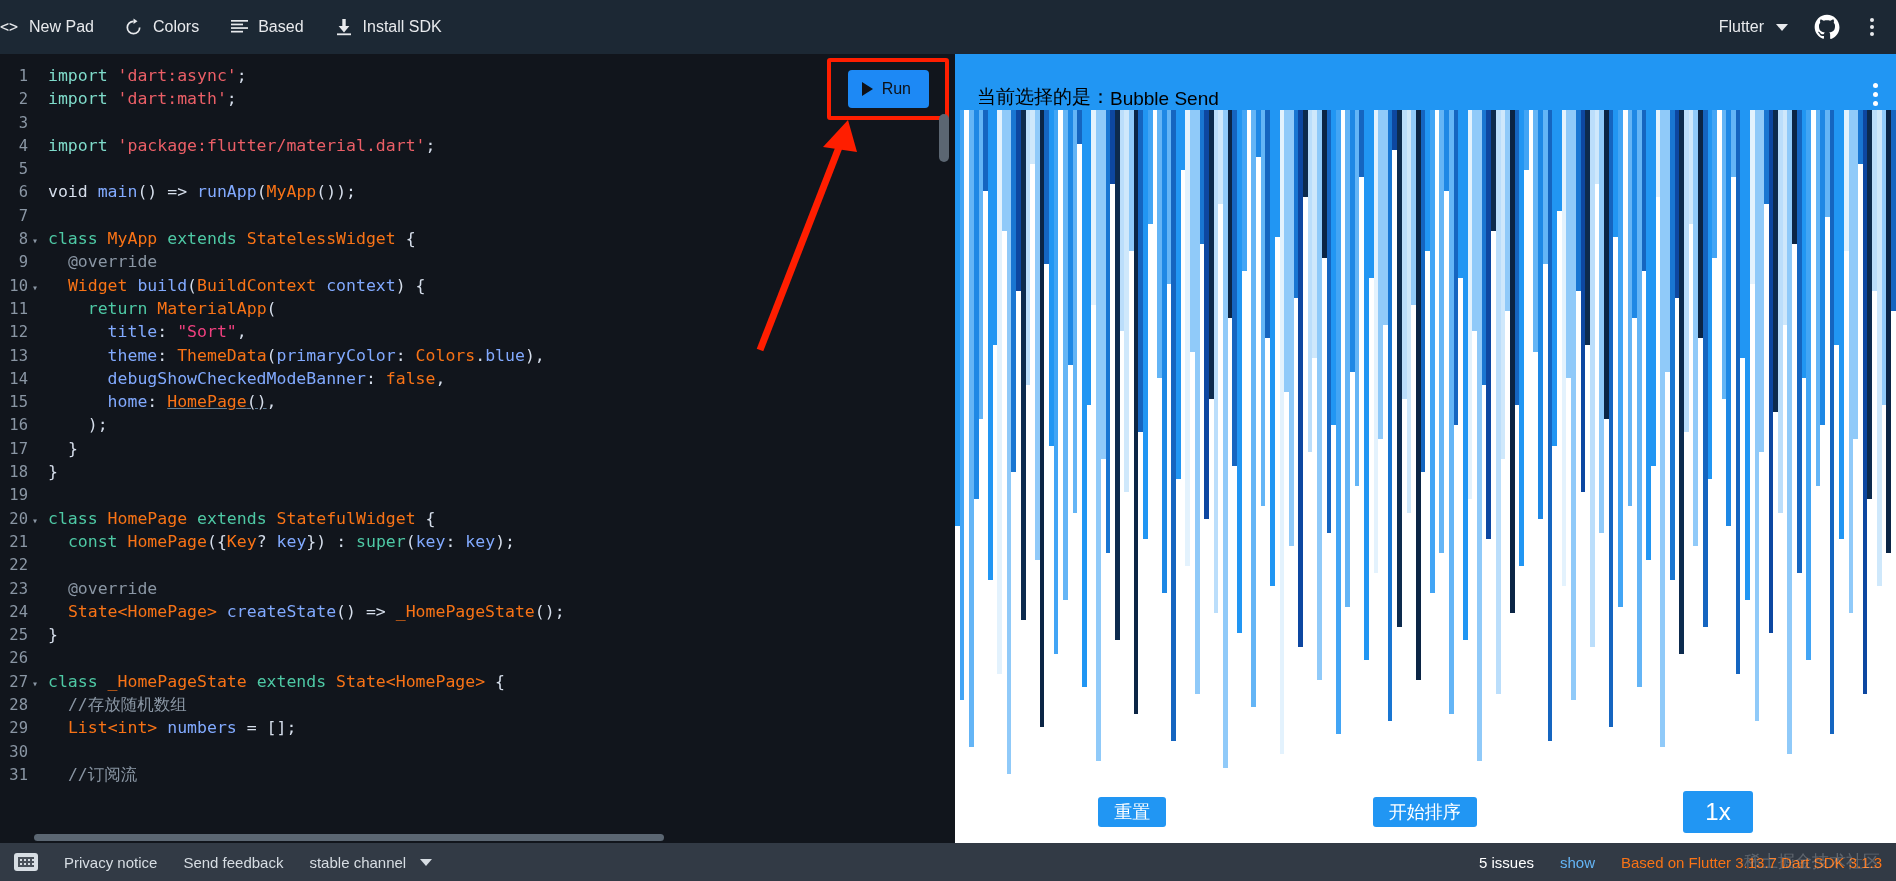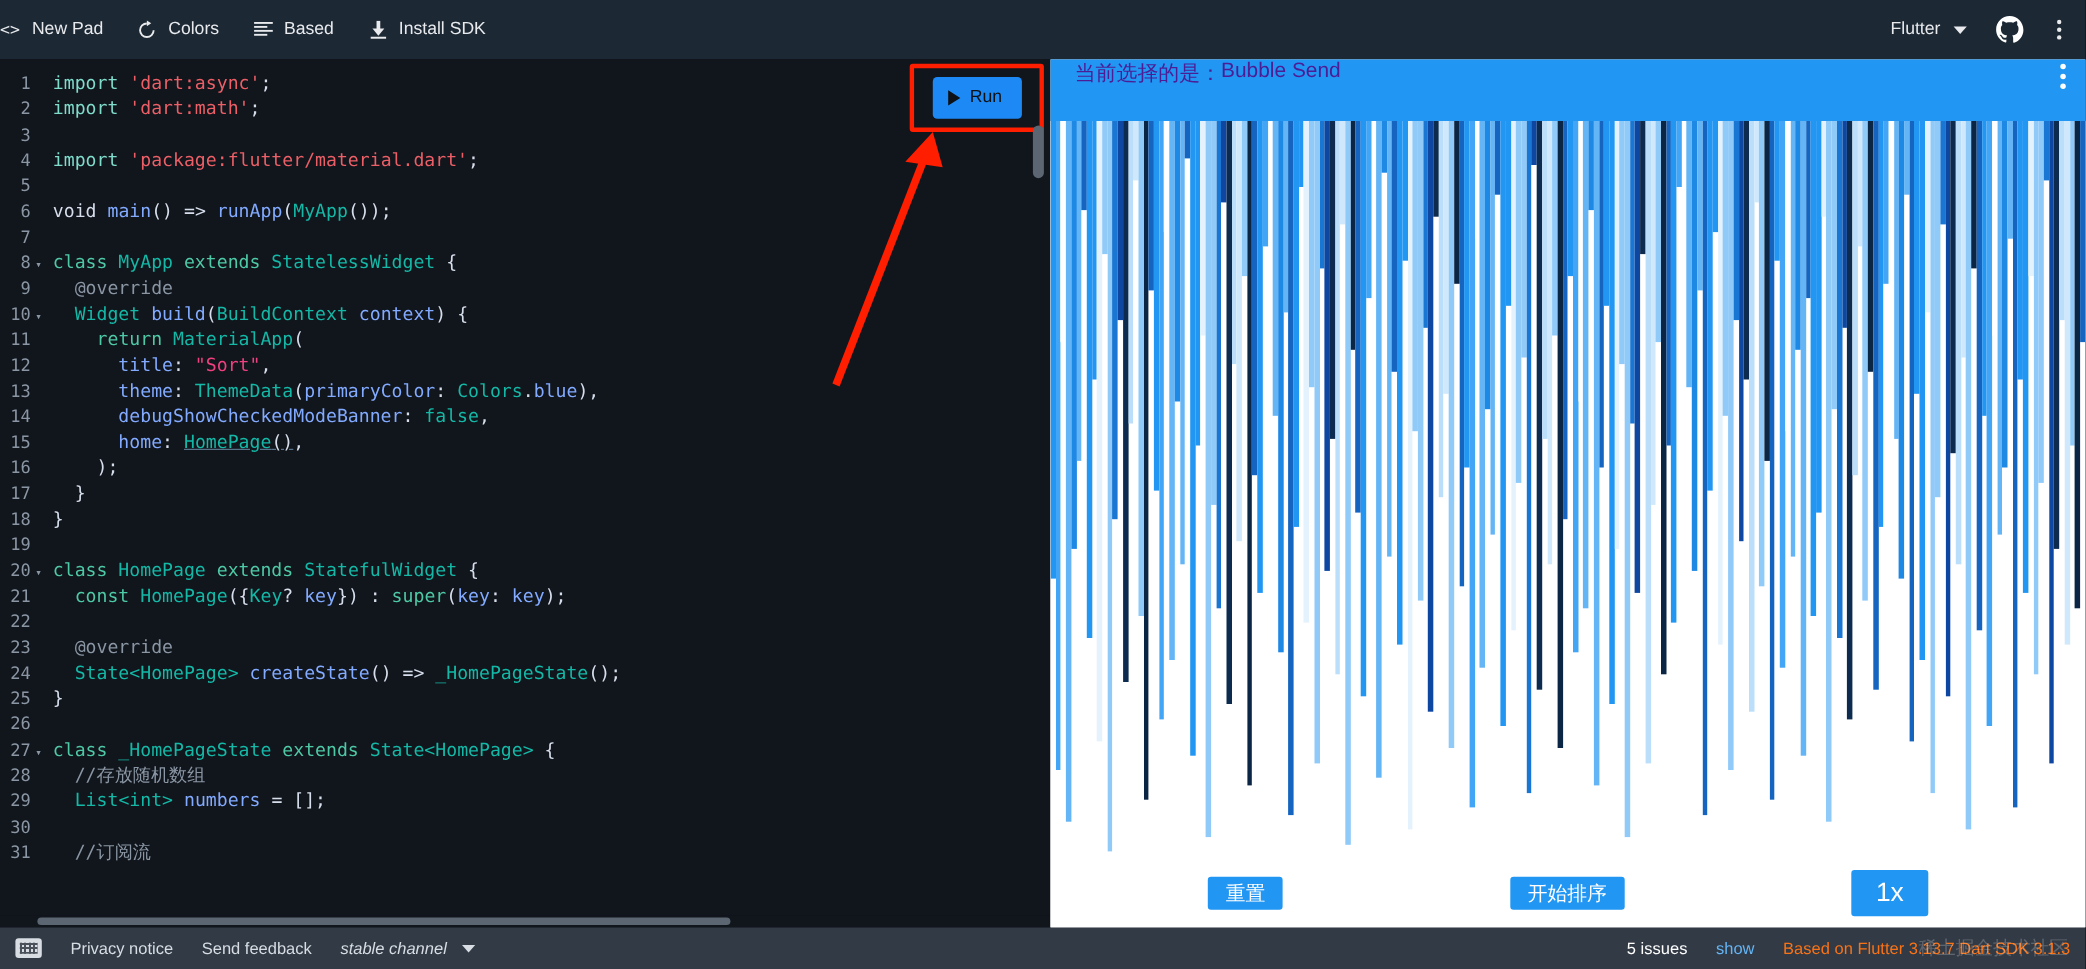--- a/index.html
+++ b/index.html
@@ -43,21 +43,21 @@
     padding-top: 10px; color: #d6deeb; white-space: pre;
   }
   .line { display: flex; height: 23.3px; align-items: baseline;}
   .ln { width: 28px; text-align: right; color: #8a96a4; flex: 0 0 28px; font-size: 15.5px; }
   .fold { width: 14px; flex: 0 0 14px; text-align:center; color:#8a96a4; font-size: 10px; line-height: 23.3px;}
   .src { padding-left: 6px; }
 
   .kw   { color: #7fdbca; }          
   .kw2  { color: #82aaff; }          
   .str  { color: #ec5f67; }          
-  .cls  { color: #14b8a6; }          
+  .cls  { color: #f97316; }          
   .fn   { color: #82aaff; }          
   .id   { color: #d6deeb; }
   .cmt  { color: #8a96a4; }
   .grn  { color: #4ec9a5; }
   .pnk  { color: #f0407f; }
   .und  { text-decoration: underline; text-decoration-color:#5f7e97; }
   .run-box { position: absolute; top: 4px; right: 6px; width: 122px; height: 62px;
              border: 4px solid #ff1e00; border-radius: 3px; pointer-events:none;}
   .run-btn {
     position:absolute; top: 16px; right: 26px;
@@ -74,22 +74,22 @@
   .console-bar {
     height: 52px; flex: 0 0 52px; background: #11151c; border-top: 1px solid #2a313b;
     display:flex; align-items:center; padding: 0 18px 0 10px; color:#e8eaed; gap: 32px;
   }
   .console-tab { font-size: 16.5px; cursor:pointer; }
   .console-close { margin-left:auto; font-size: 22px; color:#cfd6dd; cursor:pointer; line-height:1;}
 
   
   .right { flex: 1; display: flex; flex-direction: column; background: #fff; min-width:0; position:relative;}
   .fl-appbar {
-    height: 56px; flex:0 0 56px; background: #2196f3; color:#4c1d95;
-    display:flex; align-items:flex-start; padding: 0 14px 0 22px; font-size: 19px;
+    height: 56px; flex:0 0 56px; background: #2196f3; color:#000000;
+    display:flex; align-items:flex-end; padding: 0 14px 0 22px; font-size: 19px;
   }
   .fl-appbar .kebab i { background:#fff; width:5px; height:5px;}
   .fl-appbar .kebab { margin-left:auto; gap:4px; }
   .chart-area { position: relative; flex: 1; min-height:0; background: #fff; overflow:hidden; }
   .bars { position:absolute; inset: 0; display: flex; align-items: flex-start; }
   .bar { flex: 1 1 auto; }
   .fl-controls {
     height: 62px; flex: 0 0 62px; background:#fff; display:flex; align-items:center;
     justify-content: space-around; padding: 0 40px;
   }
@@ -427,21 +427,21 @@
       </div>
     </div>
   </div>
 
   <div class="footer">
     <span class="kbd-ico">
         <span></span>
       </span>
     <span class="f-link">Privacy notice</span>
     <span class="f-link">Send feedback</span>
-    <span class="f-link" style="display:flex;align-items:center;gap:14px;font-style:italic;">
+    <span class="f-link" style="display:flex;align-items:center;gap:14px;">
       <span>stable channel</span>
       <span class="chev" style="border-top-color:#d7dde3"></span>
     </span>
     <span class="f-right">
       <span class="issues">5 issues</span>
       <span class="show">show</span>
       <span class="based">Based on Flutter 3.13.7 Dart SDK 3.1.3</span>
       <span class="watermark">
         <span>稀土掘金技术社区</span>
       </span>

